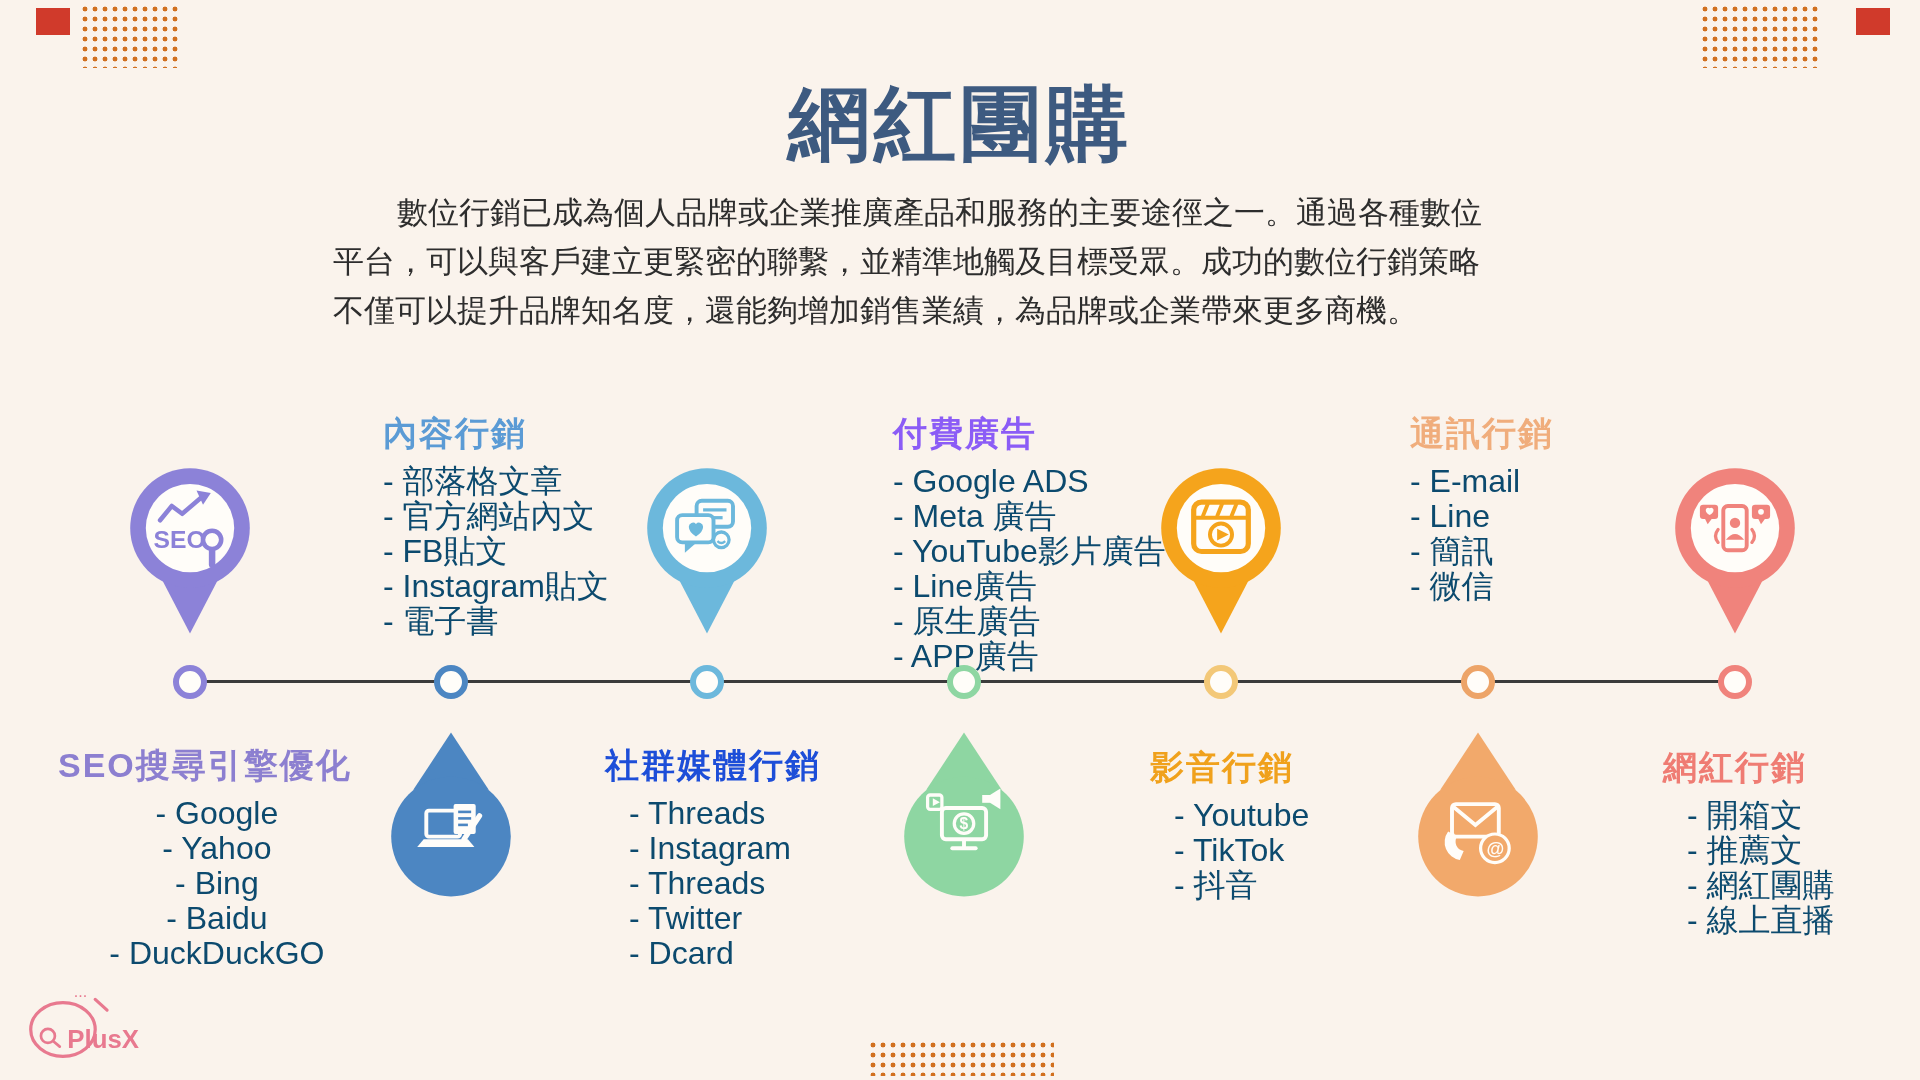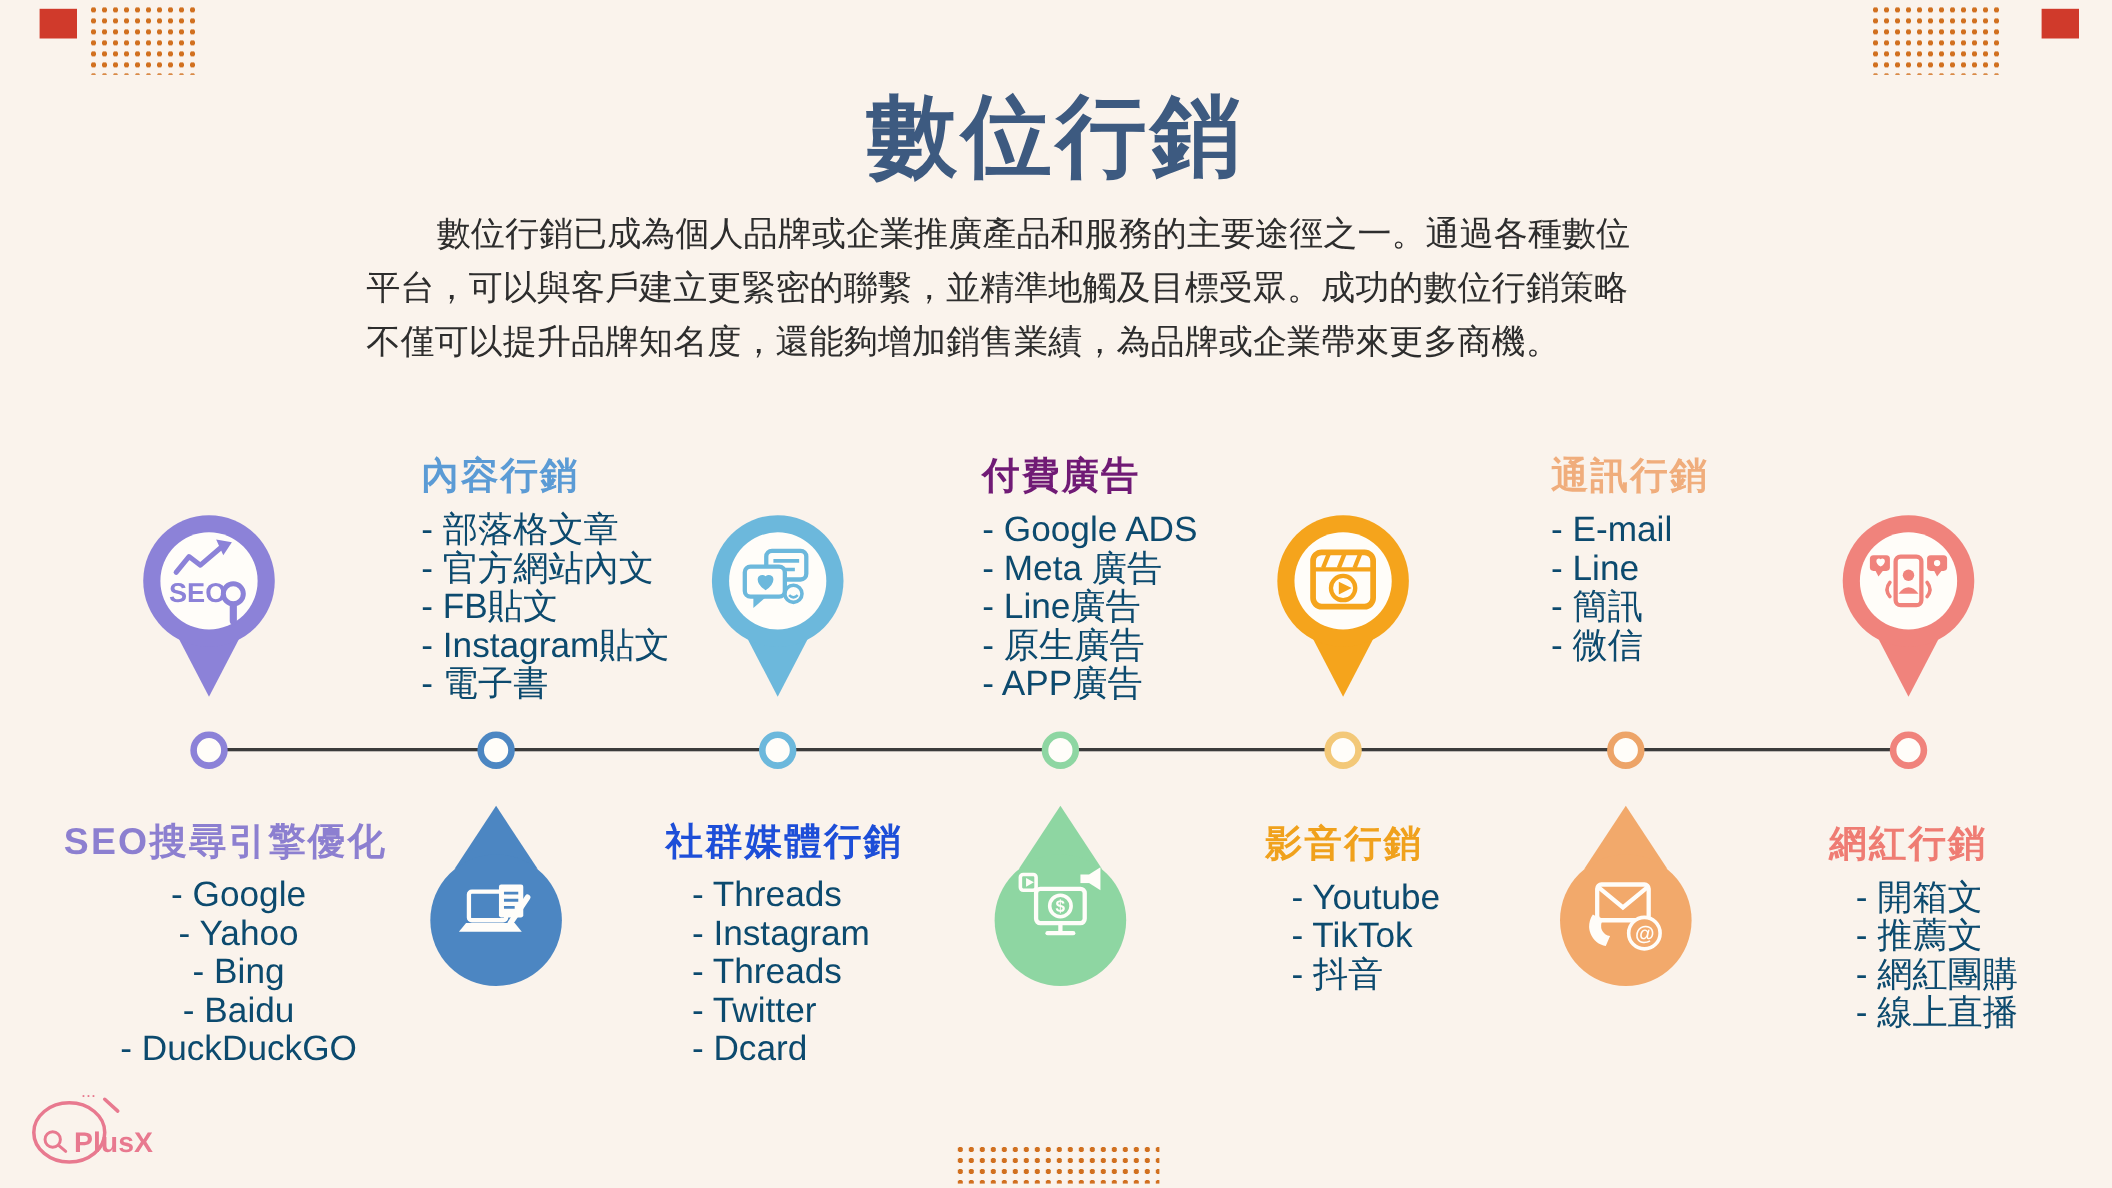--- a/index.html
+++ b/index.html
@@ -22,36 +22,36 @@
   .node{position:absolute;top:665px;width:22px;height:22px;border-radius:50%;
         background:#fffdf9;border:6px solid #000;box-sizing:content-box;}
   
   .pin{position:absolute;width:130px;height:169px;}
   
   .cat{position:absolute;}
   .cat-title{margin:0;font-size:34px;font-weight:800;letter-spacing:2px;line-height:38px;}
   .cat-above .cat-title{}
   .cat-list{list-style:none;margin:12px 0 0 0;padding:0;font-size:32px;line-height:35px;color:#0c4a6e;}
   .cat-below .cat-list{padding-left:24px;}
-  .c-seo{color:#8c7fd0}.c-content{color:#5b9bd5}.c-social{color:#1d4ed8}.c-paid{color:#701a75}
+  .c-seo{color:#8c7fd0}.c-content{color:#5b9bd5}.c-social{color:#1d4ed8}.c-paid{color:#8b5cf6}
   .c-video{color:#f0a11c}.c-messaging{color:#f0ad7c}.c-influencer{color:#ef7c73}
   .logo{position:absolute;left:22px;top:980px;}
 </style>
 </head>
 <body>
 
 <div class="canvas">
 
   <div class="sq" style="left:36px;top:8px;"></div>
   <div class="dots" style="left:80px;top:4px;width:102px;height:64px;"></div>
   <div class="dots" style="left:1700px;top:4px;width:122px;height:64px;"></div>
   <div class="sq" style="left:1856px;top:8px;"></div>
   <div class="dots" style="left:868px;top:1040px;width:186px;height:36px;"></div>
 
-  <h1 class="page-title">數位行銷</h1>
+  <h1 class="page-title">網紅團購</h1>
   <div class="intro">
     <div class="first">數位行銷已成為個人品牌或企業推廣產品和服務的主要途徑之一。通過各種數位</div>
     <div>平台，可以與客戶建立更緊密的聯繫，並精準地觸及目標受眾。成功的數位行銷策略</div>
     <div>不僅可以提升品牌知名度，還能夠增加銷售業績，為品牌或企業帶來更多商機。</div>
   </div>
 
   <div class="tl-line"></div>
   <div class="node" style="left:173px;border-color:#8c82d8;"></div>
   <div class="node" style="left:434px;border-color:#4c86c2;"></div>
   <div class="node" style="left:690px;border-color:#6cb8dc;"></div>
@@ -174,20 +174,21 @@
       <li>- Instagram貼文</li>
       <li>- 電子書</li>
     </ul>
   </section>
 
   <section class="cat cat-above" style="left:893px;top:414px;">
     <h2 class="cat-title c-paid">付費廣告</h2>
     <ul class="cat-list">
       <li>- Google  ADS</li>
       <li>- Meta 廣告</li>
+      <li>- YouTube影片廣告</li>
       <li>- Line廣告</li>
       <li>- 原生廣告</li>
       <li>- APP廣告</li>
     </ul>
   </section>
 
   <section class="cat cat-above" style="left:1410px;top:414px;">
     <h2 class="cat-title c-messaging">通訊行銷</h2>
     <ul class="cat-list">
       <li>- E-mail</li>

